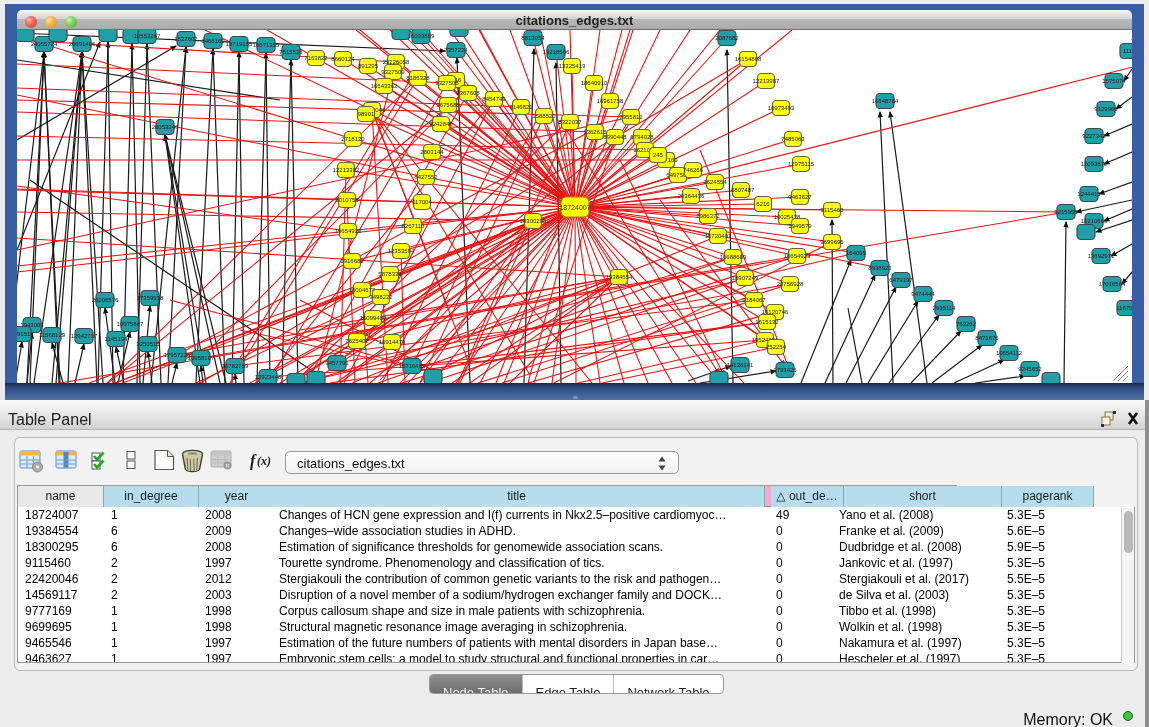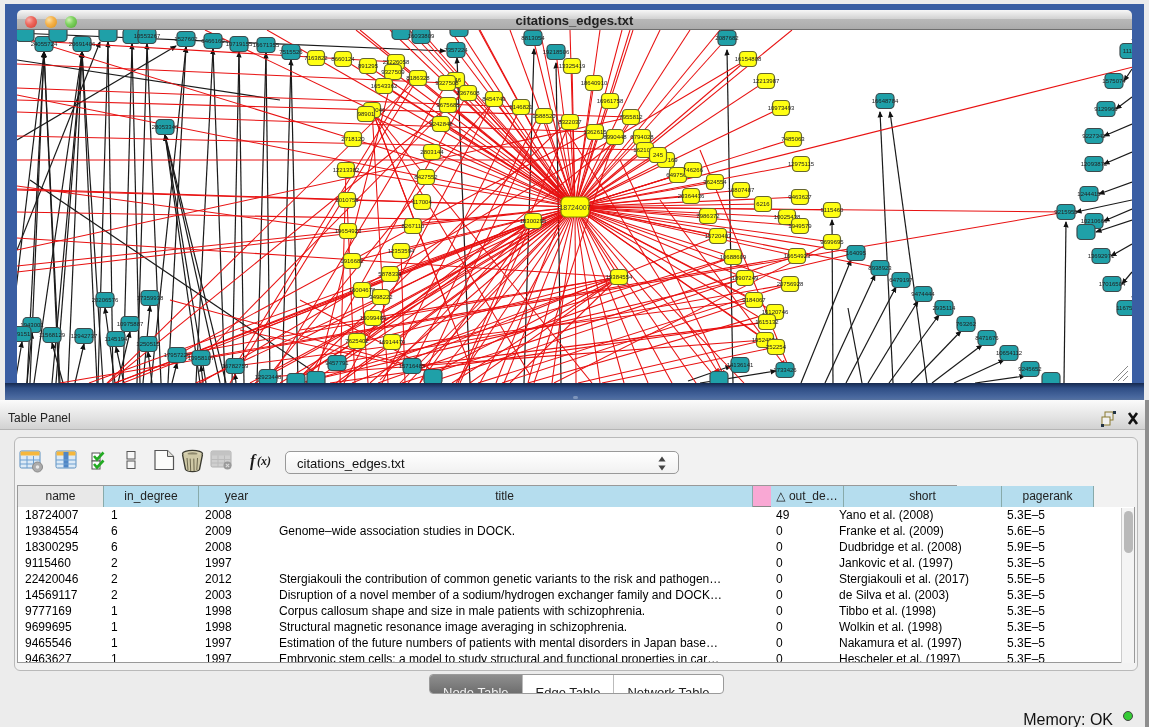--- a/index.html
+++ b/index.html
@@ -3,21 +3,21 @@
 *{margin:0;padding:0;box-sizing:border-box}
 body{width:1149px;height:727px;overflow:hidden;position:relative;background:#ececec;font-family:"Liberation Sans",sans-serif}
 .desktop{position:absolute;left:5px;top:4px;width:1139px;height:396px;background:#3a5ea3}
 .dband{position:absolute;left:5px;top:383px;width:1139px;height:17px;background:linear-gradient(#16294e,#2e4d85 30%,#4a699f 85%,#56729f)}
 .dnotch{position:absolute;left:573px;top:396px;width:5px;height:3px;background:#7e95bb;border-radius:1.5px}
 .win{position:absolute;left:12px;top:6px;width:1115px;height:379px}
 .tbar{position:absolute;left:0;top:0;width:1115px;height:20px;border-radius:5px 5px 0 0;background:linear-gradient(#f7f7f7,#d3d3d3 45%,#b9b9b9 46%,#ababab);border-bottom:1px solid #6f6f6f}
 .tl{position:absolute;top:6px;width:12px;height:12px;border-radius:50%}
 .tbar .title{position:absolute;left:0;right:0;top:3px;text-align:center;font-size:13px;font-weight:bold;color:#222}
 .tp-bar{position:absolute;left:0;top:400px;width:1149px;height:30px;background:linear-gradient(#fbfbfb,#e3e3e3 60%,#d2d2d2);border-bottom:1px solid #b5b5b5}
-.tp-bar .t{position:absolute;left:8px;top:11px;font-size:12px;color:#222}
+.tp-bar .t{position:absolute;left:8px;top:11px;font-size:16px;color:#222}
 .panel{position:absolute;left:14px;top:437px;width:1124px;height:234px;background:#f2f2f2;border:1px solid #b9b9b9;border-radius:6px}
 .combo{position:absolute;left:285px;top:451px;width:394px;height:23px;background:linear-gradient(#ffffff,#f1f1f1);border:1px solid #999;border-radius:5px}
 .combo .txt{position:absolute;left:11px;top:4px;font-size:13px;color:#111}
 .thead{position:absolute;left:17px;top:485px;width:940px;height:22px;background:#f9a8d4;border:1px solid #999;border-bottom:1px solid #888}
 .hc{position:absolute;top:0;height:21px;background:#b5ddee;border-right:1px solid #8aa;font-size:12px;color:#222;text-align:center;line-height:21px}
 .tbody{position:absolute;left:17px;top:507px;width:1118px;height:156px;background:#fff;border:1px solid #999;border-top:none;overflow:hidden}
 .trow{position:relative;width:100%;height:16px;font-size:12px;color:#000;white-space:nowrap}
 .c{position:absolute;top:1px}
 .c0{left:7px}.c1{left:93px}.c2{left:187px}.c3{left:261px}.c4{left:758px}.c5{left:821px}.c6{left:989px}
 .tabs{position:absolute;left:429px;top:674px;height:20px;display:flex;border:1px solid #9a9a9a;border-radius:4px;overflow:hidden;background:#fff}
@@ -693,55 +693,58 @@
     <div class="txt">citations_edges.txt</div>
  <svg width="10" height="15" style="position:absolute;right:11px;top:4px">
    <path d="M5 0.5 L8.6 5.5 L1.4 5.5 z" fill="#444"></path>
       <path d="M5 14.5 L8.6 9.5 L1.4 9.5 z" fill="#444"></path>
  </svg>
 </div>
 <div class="thead">
   <div class="hc" style="left:0;width:86px;background:#e8e8e8">name</div>
   <div class="hc" style="left:86px;width:95px">in_degree</div>
   <div class="hc" style="left:181px;width:76px">year</div>
-  <div class="hc" style="left:239px;width:496px">title</div>
+  <div class="hc" style="left:251px;width:496px">title</div>
   <div class="hc" style="left:753px;width:73px">△ out_de…</div>
   <div class="hc" style="left:826px;width:158px">short</div>
   <div class="hc" style="left:984px;width:92px">pagerank</div>
 </div>
 <div class="tbody">
 <div class="trow">
       <div class="c c0">18724007</div>
       <div class="c c1">1</div>
       <div class="c c2">2008</div>
+      <div class="c c3">Changes of HCN gene expression and I(f) currents in Nkx2.5–positive cardiomyoc…</div>
       <div class="c c4">49</div>
       <div class="c c5">Yano et al. (2008)</div>
       <div class="c c6">5.3E–5</div>
     </div>
 <div class="trow">
       <div class="c c0">19384554</div>
       <div class="c c1">6</div>
       <div class="c c2">2009</div>
-      <div class="c c3">Genome–wide association studies in DOCK.</div>
+      <div class="c c3">Changes–wide association studies in ADHD.</div>
       <div class="c c4">0</div>
       <div class="c c5">Franke et al. (2009)</div>
       <div class="c c6">5.6E–5</div>
     </div>
 <div class="trow">
       <div class="c c0">18300295</div>
       <div class="c c1">6</div>
       <div class="c c2">2008</div>
+      <div class="c c3">Estimation of significance thresholds for genomewide association scans.</div>
       <div class="c c4">0</div>
       <div class="c c5">Dudbridge et al. (2008)</div>
       <div class="c c6">5.9E–5</div>
     </div>
 <div class="trow">
       <div class="c c0">9115460</div>
       <div class="c c1">2</div>
       <div class="c c2">1997</div>
+      <div class="c c3">Tourette syndrome. Phenomenology and classification of tics.</div>
       <div class="c c4">0</div>
       <div class="c c5">Jankovic et al. (1997)</div>
       <div class="c c6">5.3E–5</div>
     </div>
 <div class="trow">
       <div class="c c0">22420046</div>
       <div class="c c1">2</div>
       <div class="c c2">2012</div>
       <div class="c c3">Stergiakouli the contribution of common genetic variants to the risk and pathogen…</div>
       <div class="c c4">0</div>

